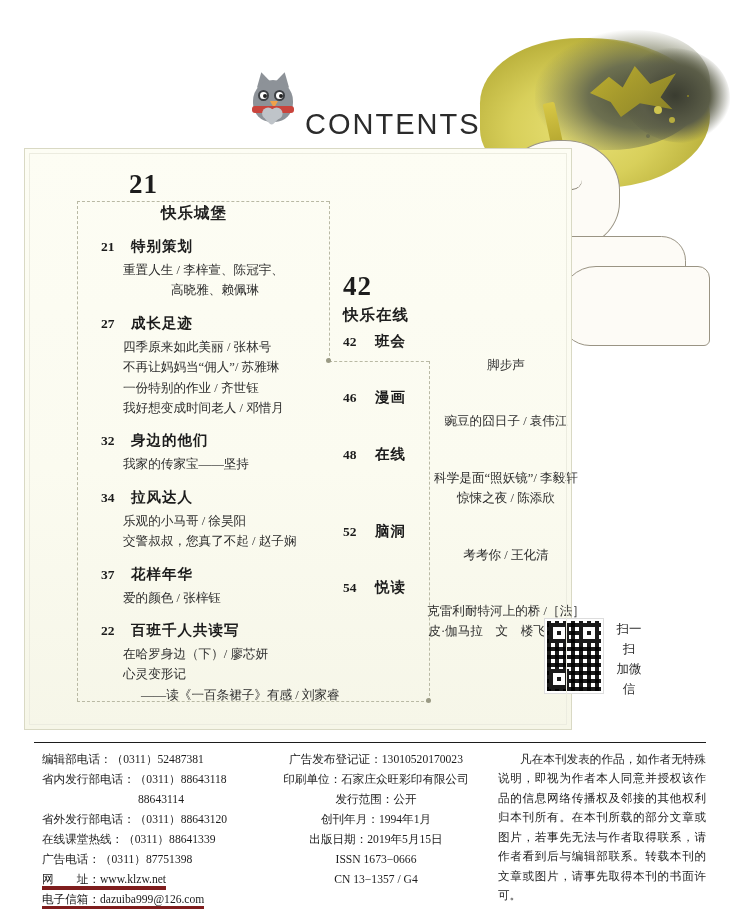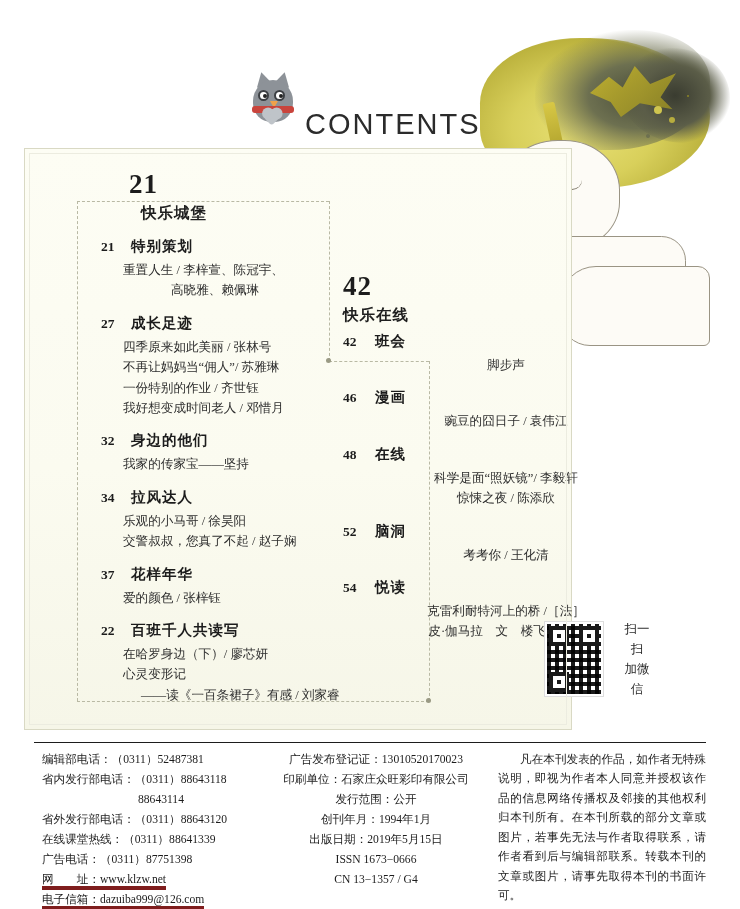--- a/index.html
+++ b/index.html
@@ -206,21 +206,21 @@
     letter-spacing: 1px;
   }
   .sec-name {
     font-size: 15.5px;
     font-weight: bold;
     color: #1f1f1f;
     margin-top: 3px;
     letter-spacing: 1px;
   }
   .col-left .sec-num { margin-left: 28px; }
-  .col-left .sec-name { margin-left: 40px; }
+  .col-left .sec-name { margin-left: 60px; }
 
   
   .dash-v {
     position: absolute;
     border-left: 1px dashed #b9b9a4;
   }
   .dash-h {
     position: absolute;
     border-top: 1px dashed #b9b9a4;
   }
@@ -262,22 +262,21 @@
   .item.dash { padding-left: 40px; }
 
   .col-right .group-head { gap: 12px; }
   .col-right .item { padding-left: 26px; text-align: center; }
 
   
   .qr-wrap {
     position: absolute;
     left: 520px; top: 470px;
     display: flex;
-    align-items: center;
-    gap: 20px;
+    gap: 12px;
   }
   .qr {
     width: 74px; height: 74px;
     background:
       repeating-linear-gradient(0deg, #1a1a1a 0 4px, transparent 4px 8px),
       repeating-linear-gradient(90deg, #1a1a1a 0 4px, transparent 4px 8px),
       #fff;
     background-blend-mode: multiply, multiply, normal;
     position: relative;
     border: 2px solid #fff;

